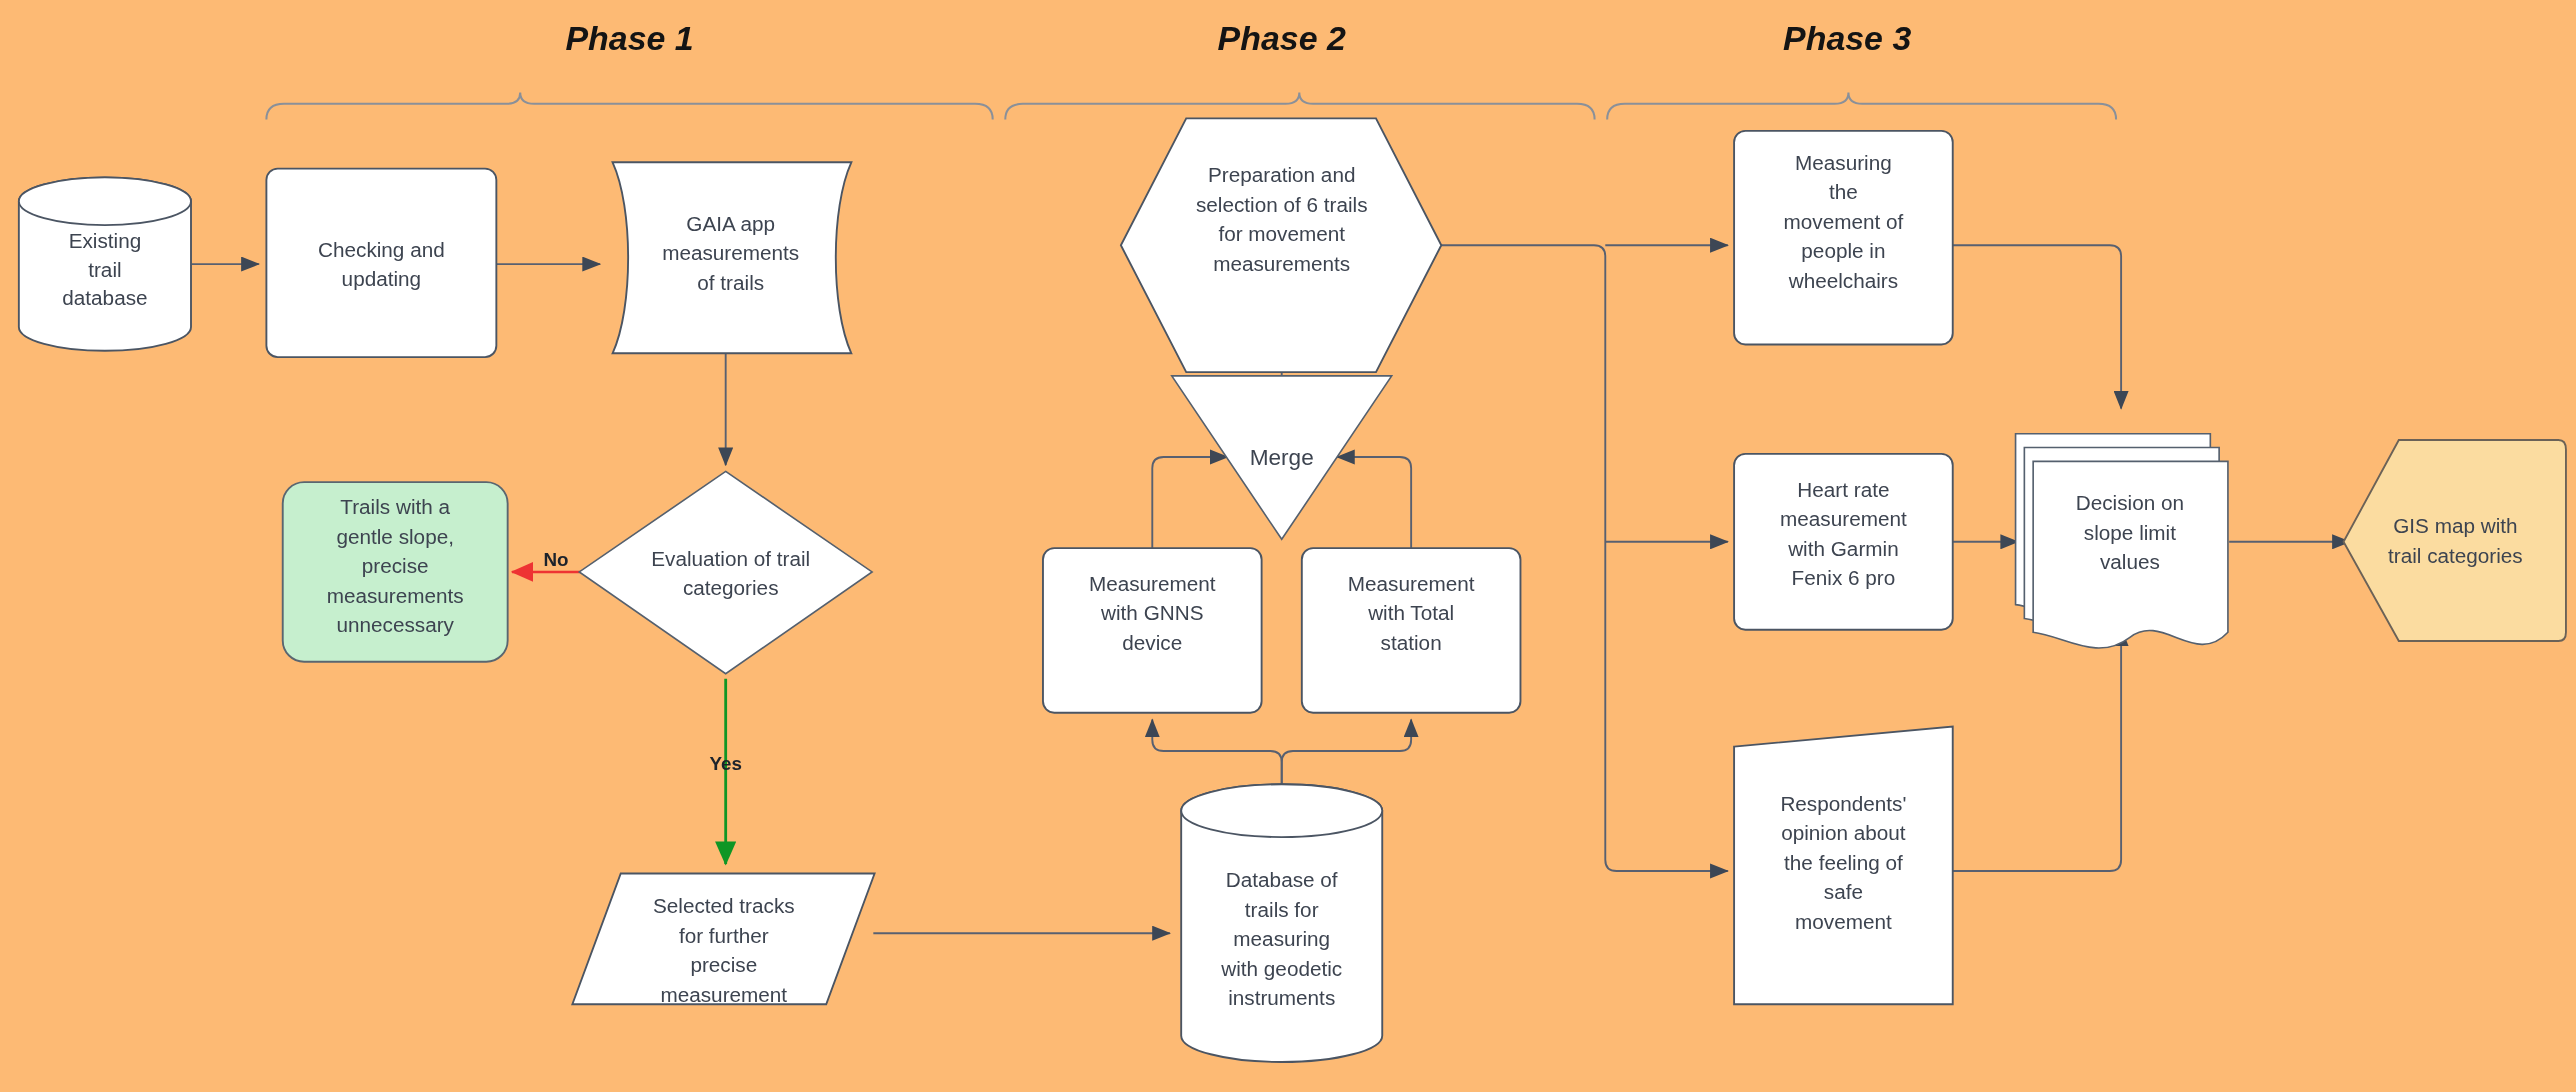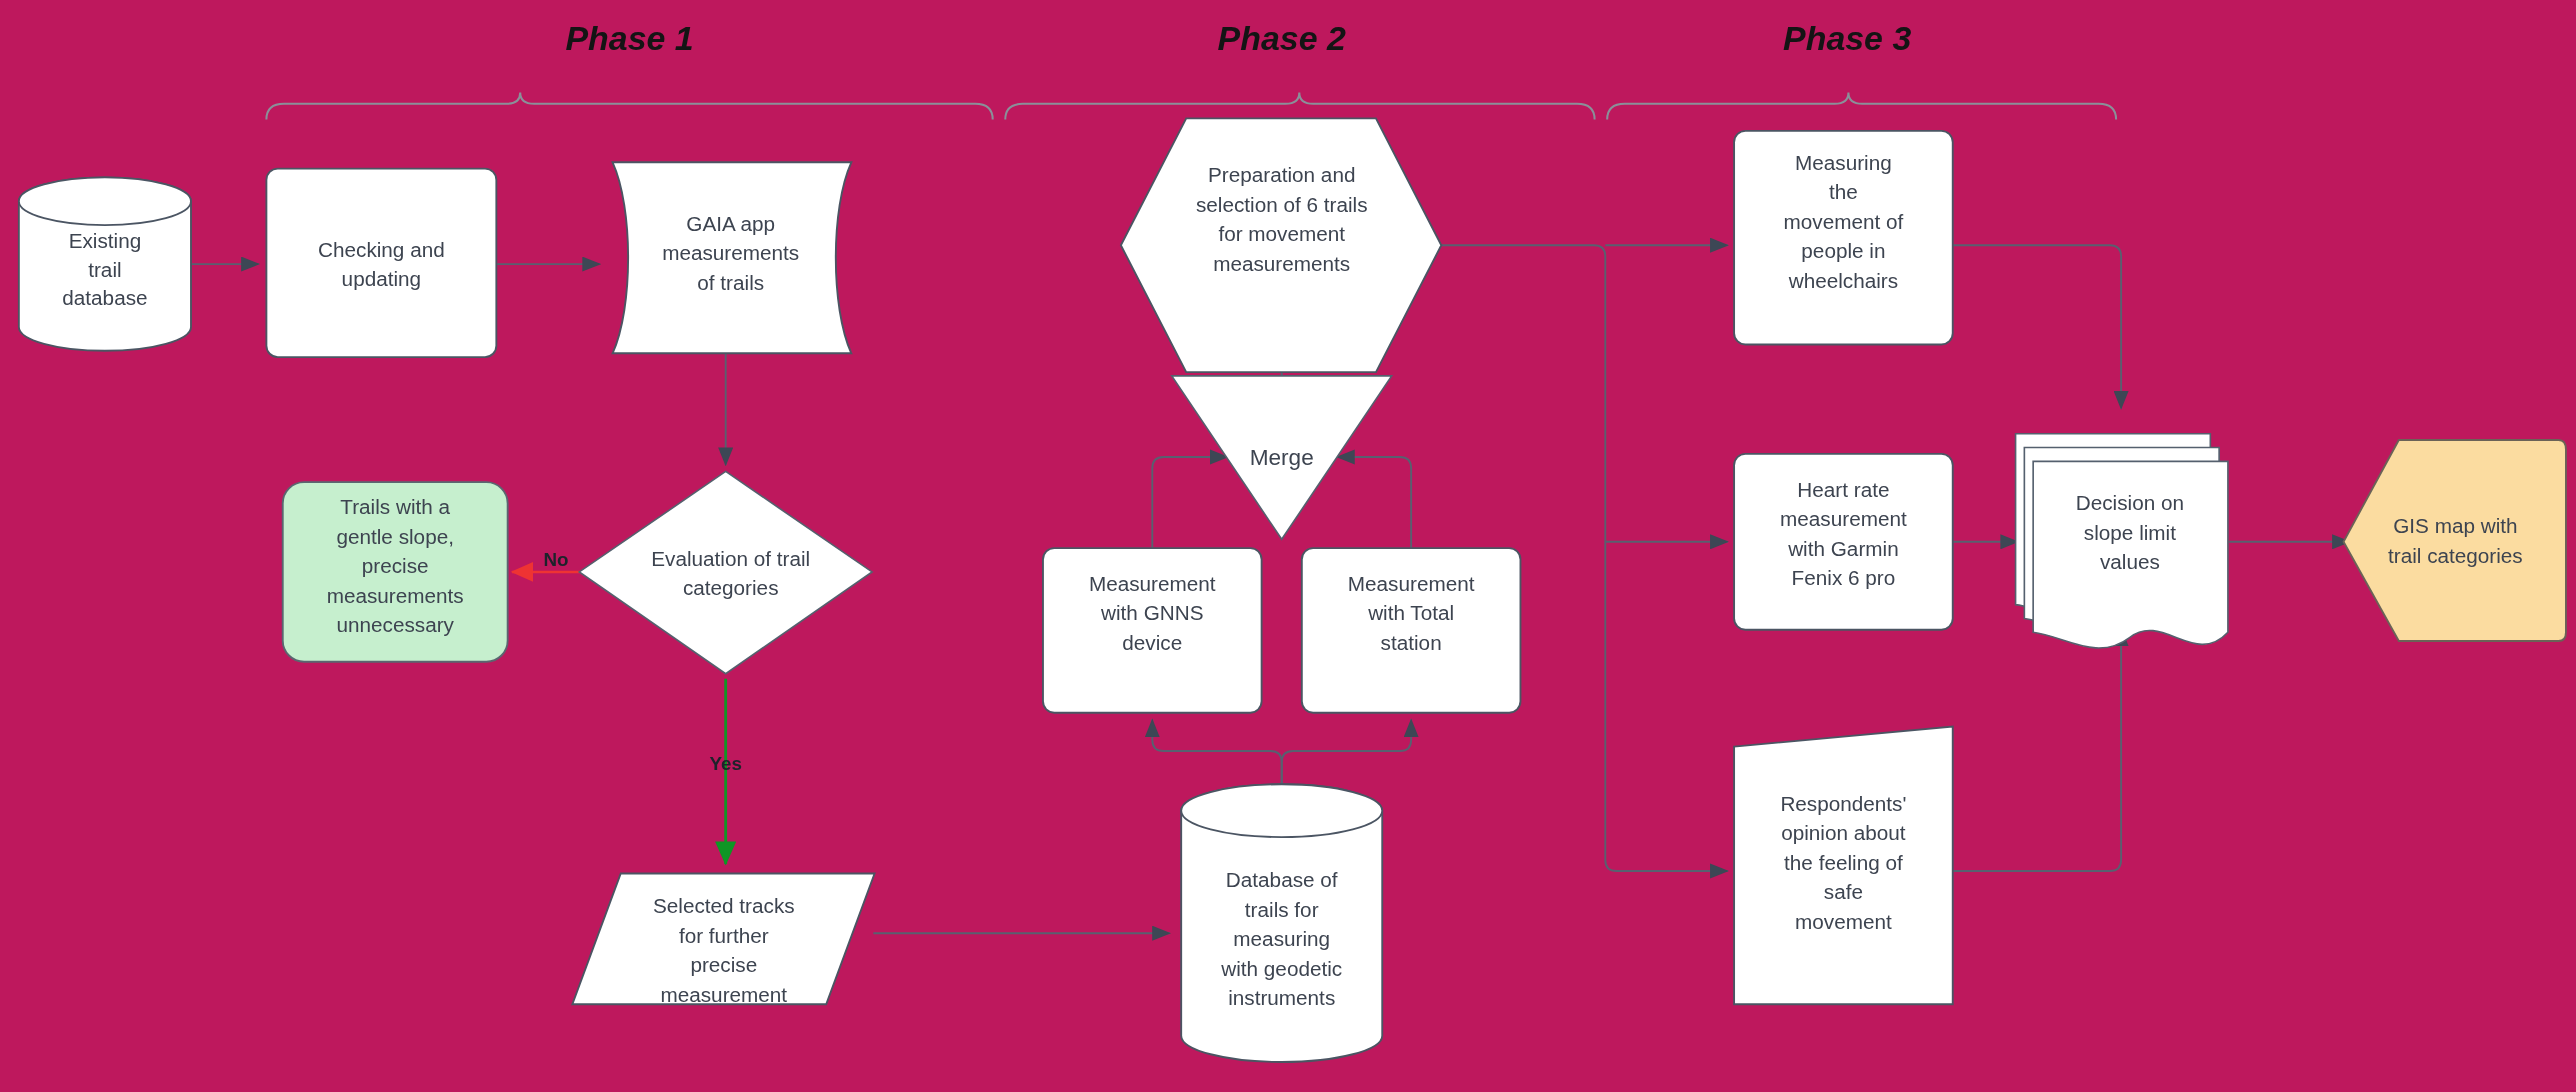--- a/index.html
+++ b/index.html
@@ -4,21 +4,21 @@
 <style>
   html, body {
     margin: 0;
     padding: 0;
     background: #ffffff;
   }
   #canvas-wrap {
     position: relative;
     width: 2576px;
     height: 1093px;
-    background: #be185d;
+    background: #fdba74;
     overflow: hidden;
     font-family: "Liberation Sans", sans-serif;
   }
   svg.flow {
     position: absolute;
     left: 0; top: 0;
     width: 2576px;
     height: 1093px;
   }
   .shape-stroke {

